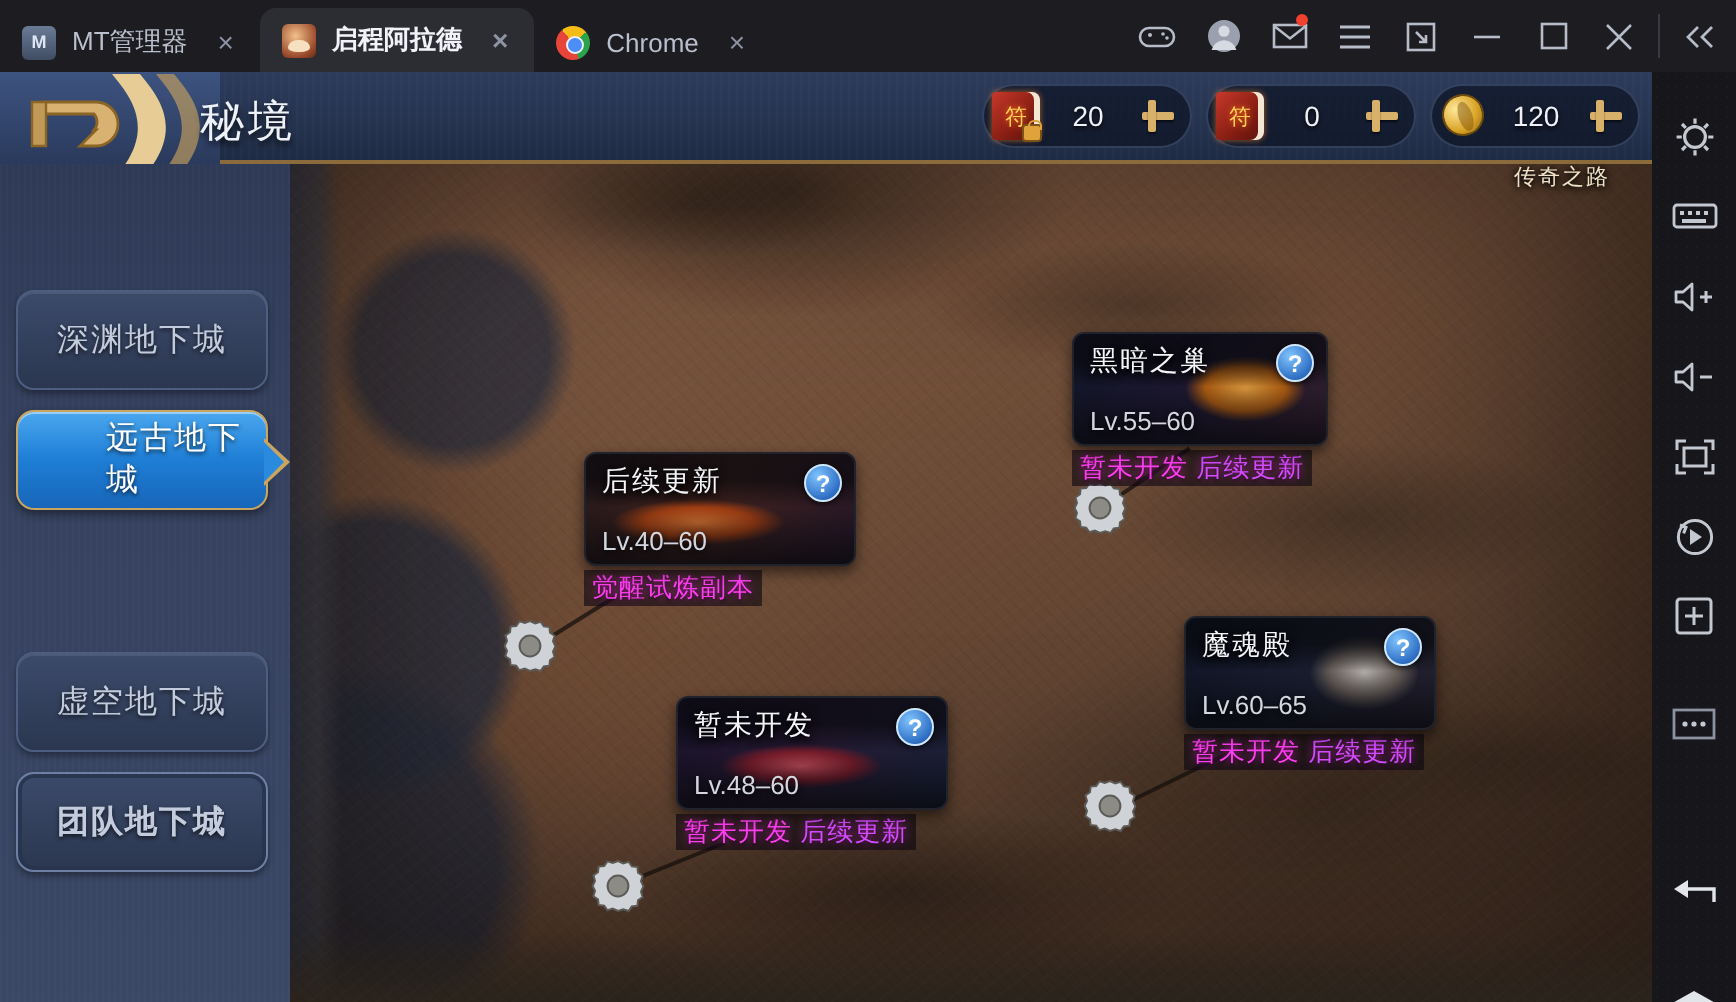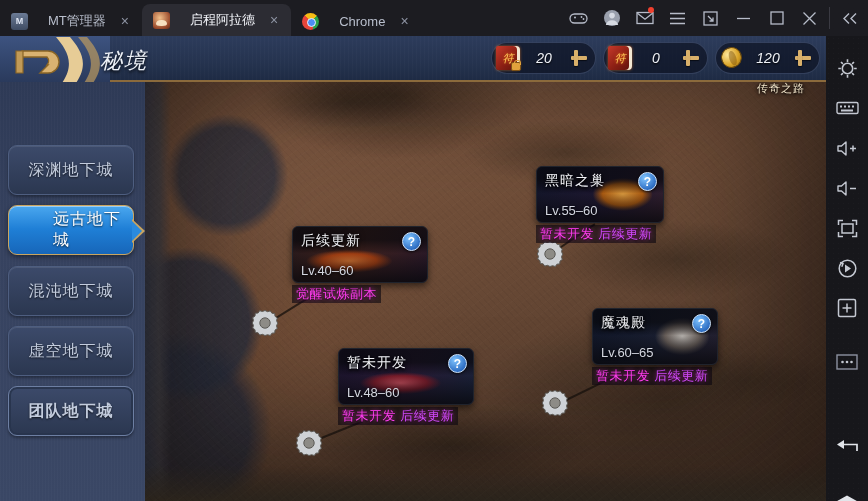--- a/index.html
+++ b/index.html
@@ -16,35 +16,35 @@
     padding:0 16px 0 18px; color:#e3e6ee; font-size:13px; }
   .home-ico { width:15px; height:14px; position:relative; }
   .home-ico:before { content:""; position:absolute; left:0; top:0; width:0; height:0;
     border-left:7.5px solid transparent; border-right:7.5px solid transparent;
     border-bottom:7px solid #cfd4e0; }
   .home-ico:after { content:""; position:absolute; left:3px; top:6px; width:9px; height:8px;
     background:#cfd4e0; }
   .tab { display:flex; align-items:center; height:30px; padding:0 6px 0 11px;
     color:#b9bfcd; font-size:13px; gap:8px; position:relative; margin-bottom:0; }
   .tab.active { background:#2c2c33; border-radius:8px 8px 0 0; height:32px;
-    color:#f1f3f8; }
+    color:#f1f3f8;font-weight:bold; }
   .tab-ico { width:17px; height:17px; border-radius:3px; flex:0 0 auto; position:relative;
     overflow:hidden; }
   .ico-mt { background:linear-gradient(#6b7b96,#3f4c63); }
   .ico-mt:before { content:"M"; position:absolute; inset:0; color:#dfe6f3; font-size:9px;
     font-weight:bold; display:flex; align-items:center; justify-content:center; }
   .ico-game { background:radial-gradient(circle at 40% 35%,#f2c08a,#9a4a2b 70%,#5d2a17); }
   .ico-game:before { content:""; position:absolute; left:3px; top:8px; width:11px; height:6px;
     background:#f7e0c0; border-radius:50%/70% 70% 40% 40%; }
   .ico-chrome { background:conic-gradient(from 200deg,#e7453a 0deg 120deg,#f5bc15 120deg 210deg,#2aa34a 210deg 320deg,#e7453a 320deg);
     border-radius:50%; }
   .ico-chrome:after { content:""; position:absolute; left:5px; top:5px; width:7px; height:7px;
     background:#4c8df6; border-radius:50%; border:1.5px solid #eef2fb; }
   .tab-x { color:#8d93a2; font-size:14px; padding:0 7px; line-height:1; }
-  .tab-label { white-space:nowrap;margin-left:12px; }
+  .tab-label { white-space:nowrap; }
 
   .tb-right { margin-left:auto; display:flex; align-items:center; height:36px;
     padding-right:2px; }
   .tb-ic { width:33px; height:36px; display:flex; align-items:center; justify-content:center;
     color:#b7bcc9; position:relative; }
   .tb-sep { width:1px; height:22px; background:#3a3a42; margin:0 3px; }
   .mail-dot { position:absolute; right:7px; top:7px; width:6px; height:6px; border-radius:50%;
     background:#f0402e; }
 
   
@@ -77,21 +77,21 @@
   .map-vig { position:absolute; inset:0; pointer-events:none;
     box-shadow:inset 0 0 120px 40px rgba(15,10,8,.6); }
   .map-edge { position:absolute; left:0; top:0; width:26px; height:100%;
     background:linear-gradient(90deg,#3a4256 0%,#4a4a52 55%,rgba(74,74,82,0) 100%); opacity:.85; }
   .map-bottom { position:absolute; left:0; right:0; bottom:0; height:36px;
     background:linear-gradient(#4b3a2c00,#2b241c); }
 
   
   .ghead { position:absolute; left:0; top:0; width:826px; height:46px; z-index:12;
     background:linear-gradient(180deg,#2d3c5c 0%,#25334f 60%,#1e2b44 100%);
-    border-bottom:2px solid #8b6a3c;font-style:italic; }
+    border-bottom:2px solid #8b6a3c; }
   .ghead-tex { position:absolute; inset:0; opacity:.3;
     background-image:repeating-linear-gradient(90deg,rgba(255,255,255,.06) 0 1px,transparent 1px 4px); }
   .crest { position:absolute; left:0; top:0; width:130px; height:46px; overflow:hidden; }
   .crest-bg { position:absolute; left:-10px; top:0; width:120px; height:46px;
     background:linear-gradient(180deg,#3d5380,#2a3a5c); }
   .crest svg { position:absolute; left:4px; top:1px; }
   .ghead-title { position:absolute; left:100px; top:10px; font-size:22px; color:#eef2f8;
     letter-spacing:2px; text-shadow:0 2px 3px rgba(0,0,0,.8); }
 
   .cur-wrap { position:absolute; right:6px; top:6px; display:flex; gap:7px; align-items:center; }
@@ -394,23 +394,20 @@
       </div>
     </div>
 
     <div class="side">
       <div class="side-btn" style="top:63px;">
         <span>深渊地下城</span>
       </div>
       <div class="side-btn sel" style="top:123px;padding-left:44px;">
         <span>远古地下城</span>
       </div>
-      <div class="side-btn" style="top:184px;">
-        <span>混沌地下城</span>
-      </div>
       <div class="side-btn" style="top:244px;">
         <span>虚空地下城</span>
       </div>
       <div class="side-btn team" style="top:304px;">
         <span>团队地下城</span>
       </div>
     </div>
 
     <div class="ghead">
       <div class="ghead-tex"></div>

